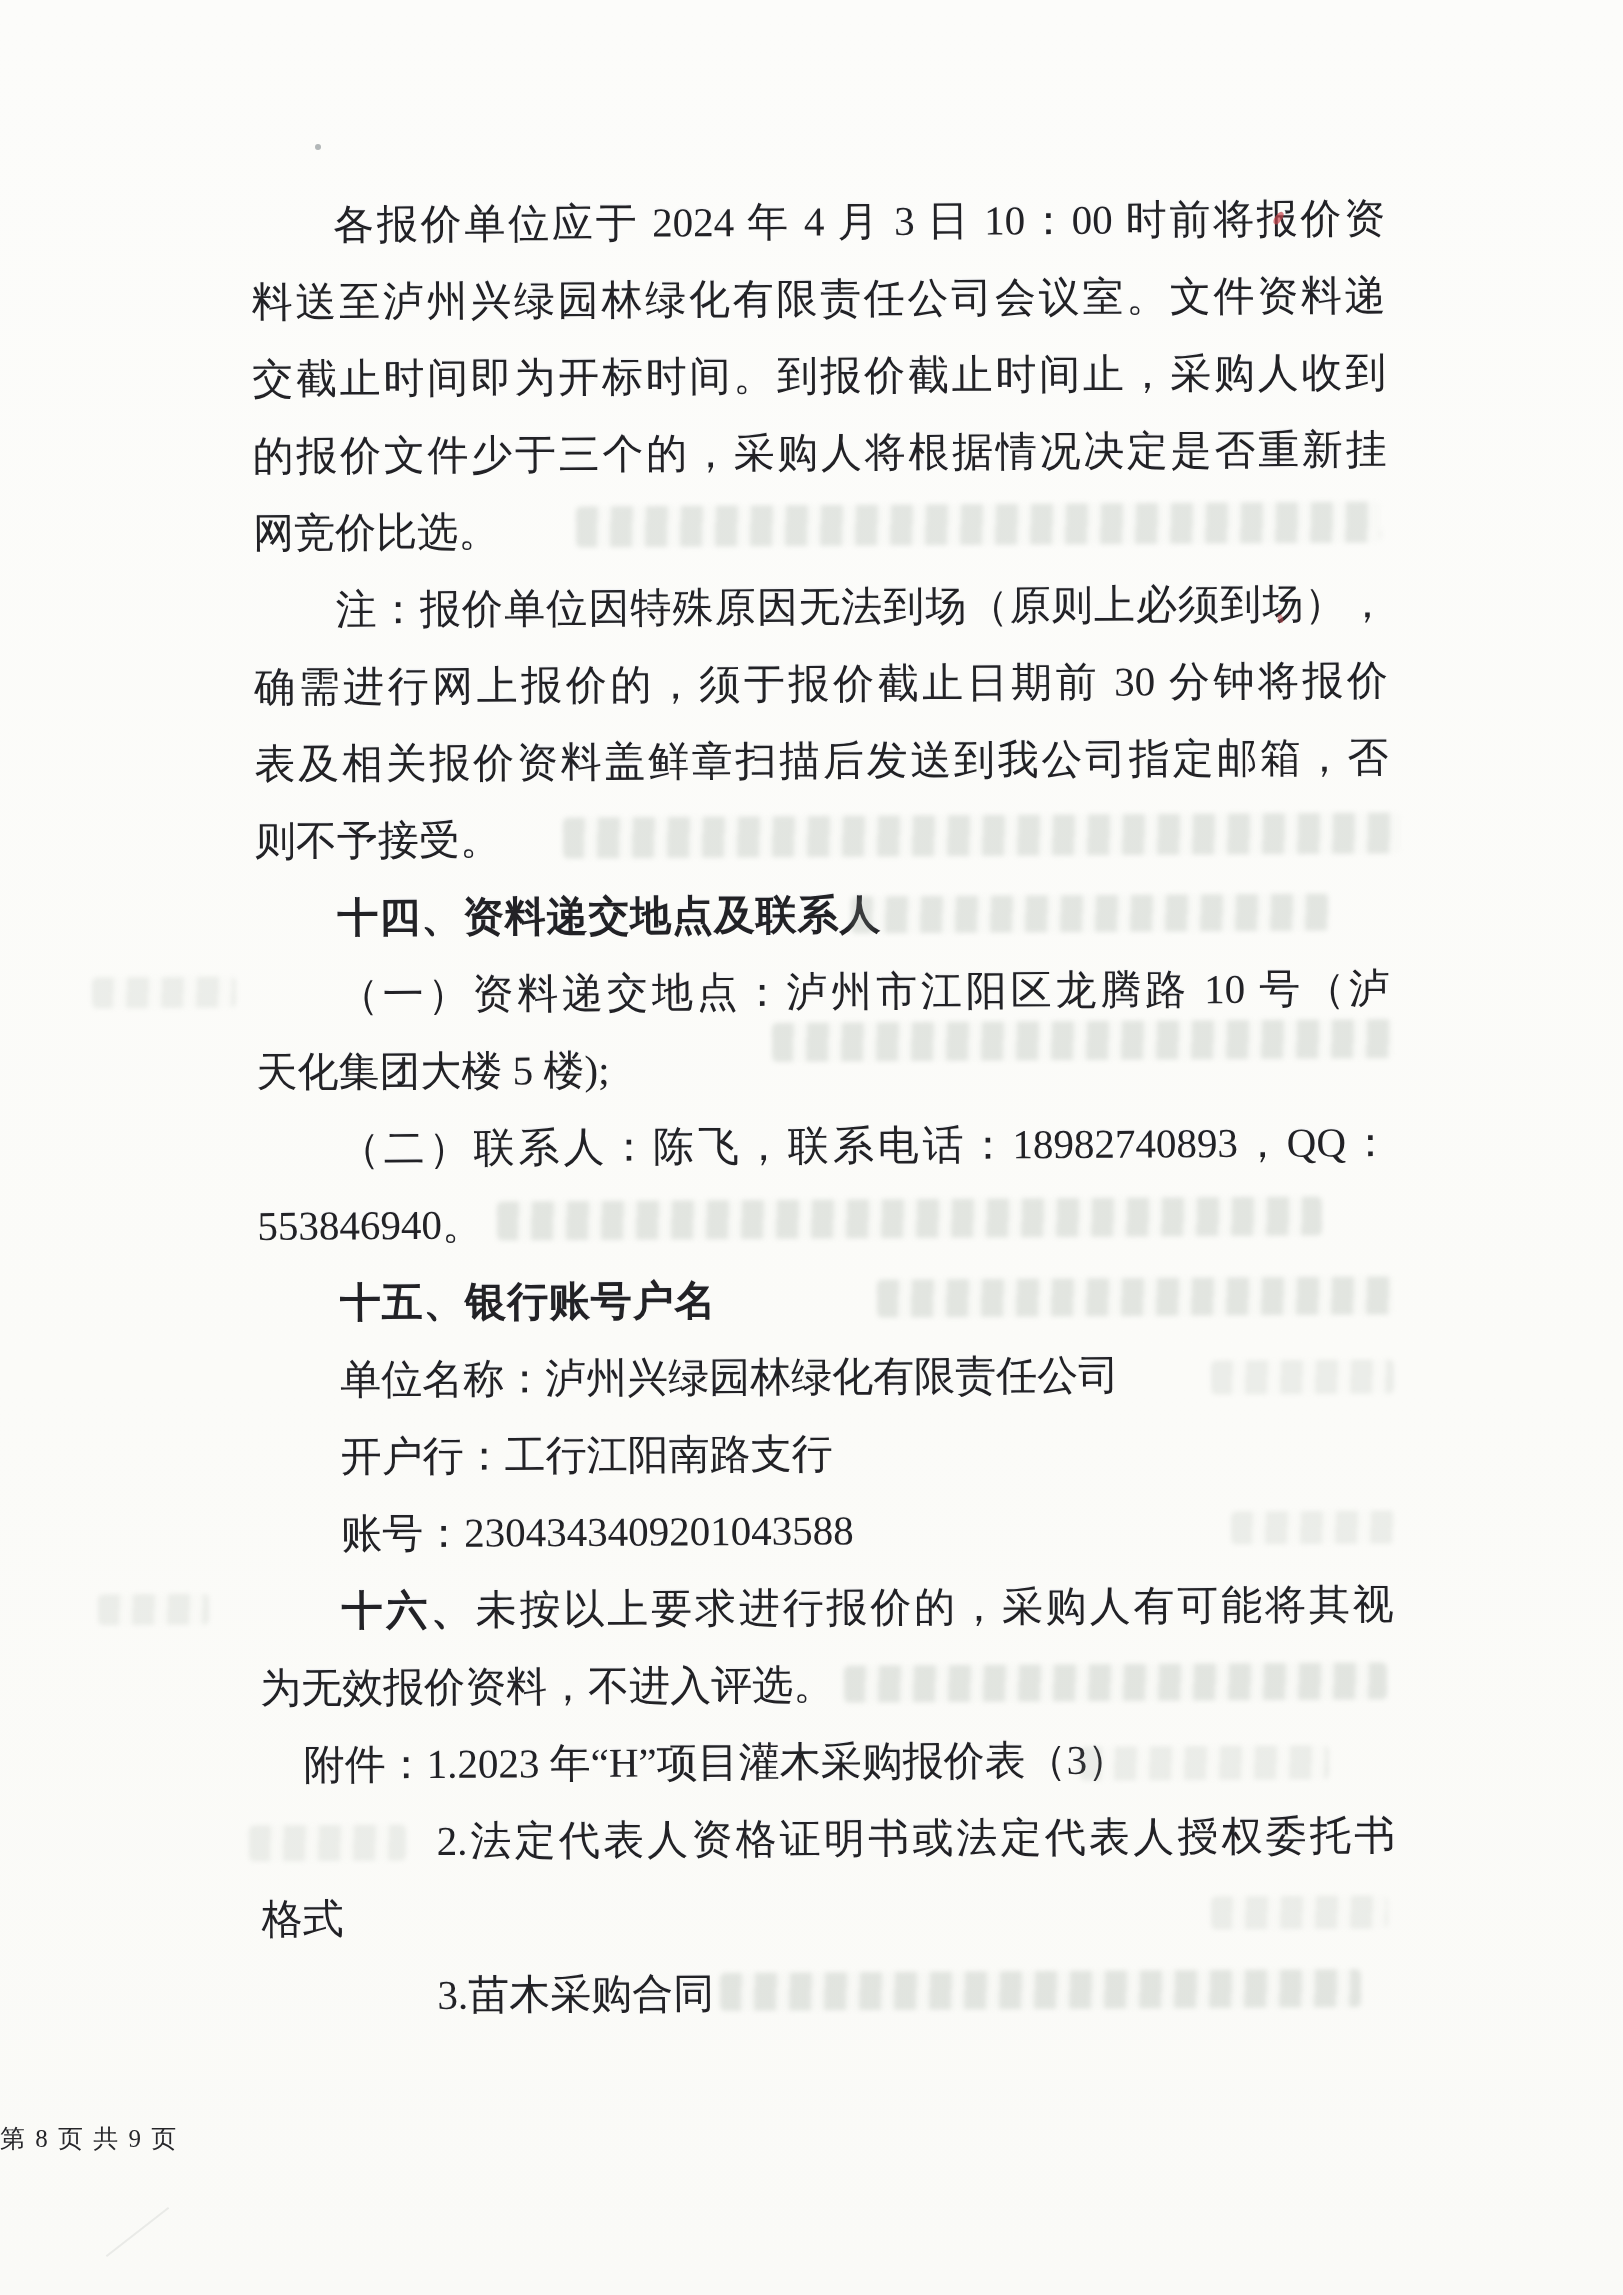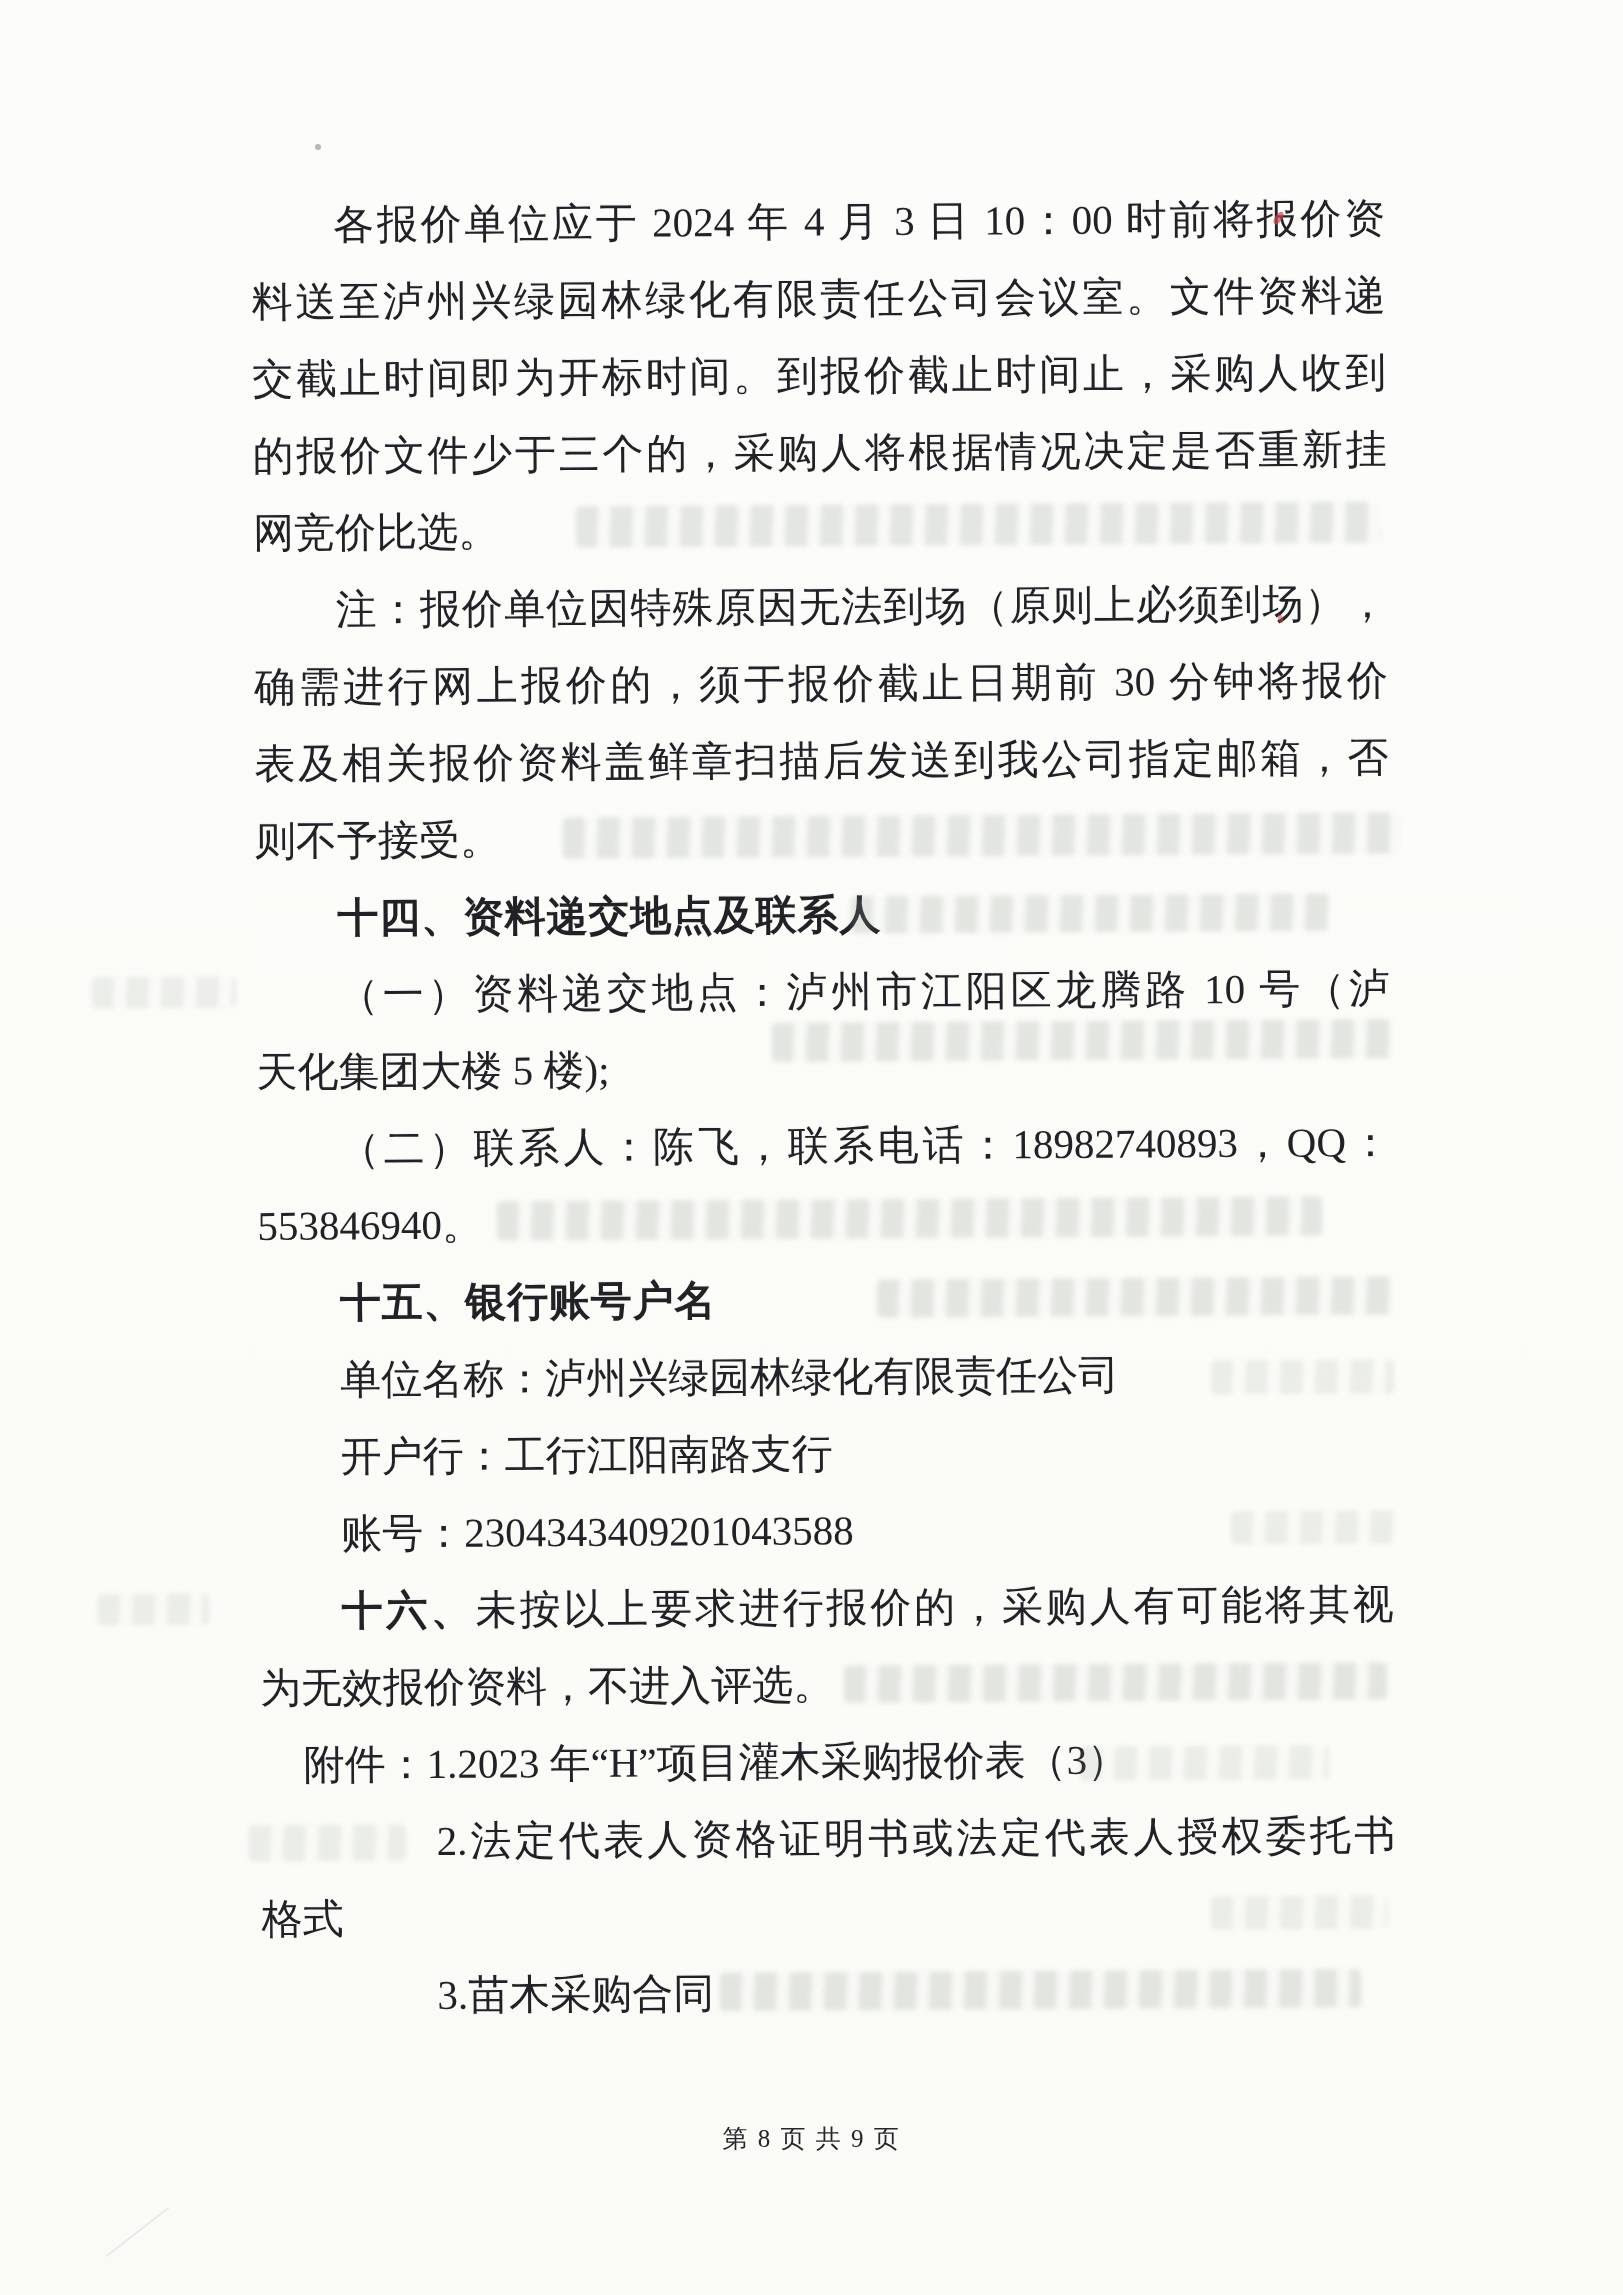--- a/index.html
+++ b/index.html
@@ -37,21 +37,20 @@
   .ind1 { text-indent: 1.05em; }
   .ind4 { text-indent: 4.28em; }
   .hd, .lbl {
     font-weight: 700;
     font-family: "Liberation Sans", sans-serif;
     letter-spacing: 0.02em;
   }
   .footer {
     position: absolute;
     left: 0; top: 2122px; width: 1623px;
-    text-align: center;
     font-size: 25px;
     letter-spacing: 2px;
     color: #26262a;
   }
   
   .bleed {
     position: absolute;
     border-radius: 5.2px;
     filter: blur(2.6px);
     opacity: 0.40;

